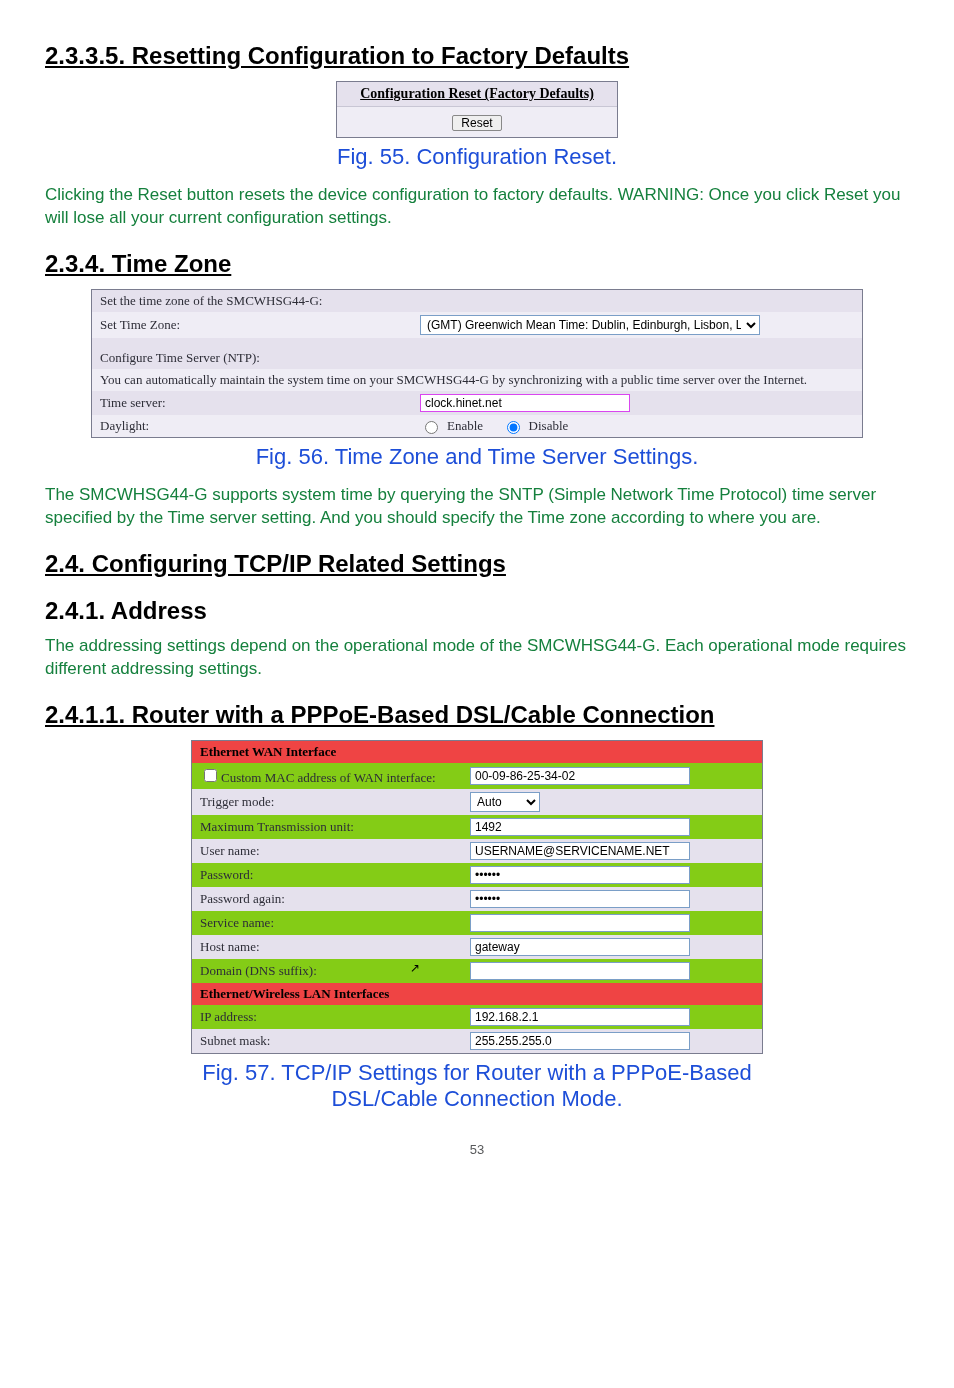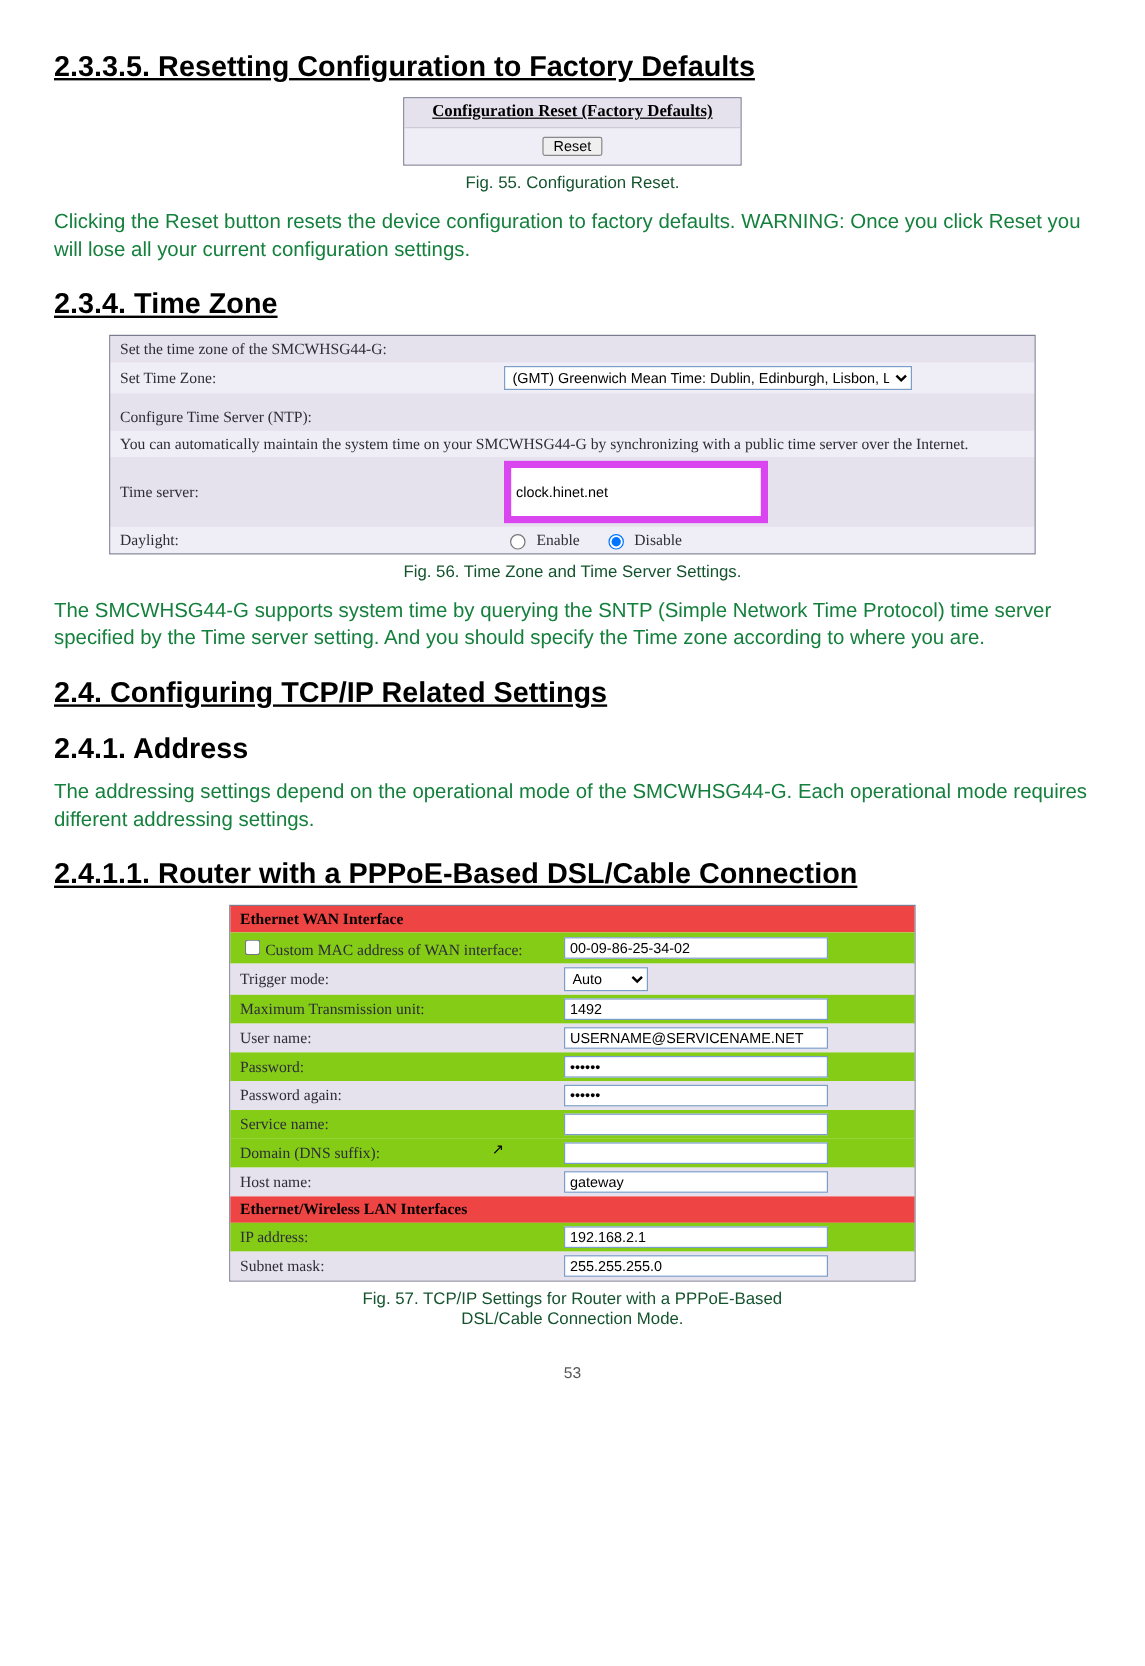--- a/index.html
+++ b/index.html
@@ -27,22 +27,22 @@
     font-size: 24px;
     margin: 18px 0 6px 0;
   }
   p.body {
     color: #15803d;
     font-size: 17px;
     line-height: 1.35;
     margin: 10px 0 18px 0;
   }
   p.caption {
-    color: #14532d;
-    font-size: 14px;
+    color: #1d4ed8;
+    font-size: 22px;
     text-align: center;
     margin: 6px 0 14px 0;
   }
   .centered { text-align: center; }
   .pgnum {
     text-align: center;
     font-size: 13px;
     color: #58595b;
     margin-top: 30px;
   }
@@ -84,22 +84,22 @@
     font-family: "Times New Roman", serif;
     color: #2d2d37;
     font-size: 13px;
   }
   .fig56 .line { padding: 3px 8px; display: flex; align-items: center; background:#efedf5;}
   .fig56 .line.alt { background: #e5e1ed; }
   .fig56 .lbl { flex: 0 0 320px; }
   .fig56 input[type=text] {
     font-family: Arial, sans-serif;
     font-size: 12px;
-    padding: 13px 4px;
-    border: 6px solid #d946ef;
+    padding: 1px 4px;
+    border: 1px solid #d946ef;
     background: #fff;
     width: 200px;
   }
   .fig56 select {
     font-family: Arial, sans-serif;
     font-size: 12px;
     padding: 1px 2px;
     border: 1px solid #7a9ec7;
     background: #fff;
     width: 340px;
@@ -234,28 +234,28 @@
     <input type="password" value="••••••" style="">
   </div>
   <div class="line alt">
     <span class="lbl">Password again:</span>
     <input type="password" value="••••••" style="">
   </div>
   <div class="line">
     <span class="lbl">Service name:</span>
     <input type="text" value="" style="">
   </div>
+  <div class="line alt">
+    <span class="lbl">Host name:</span>
+    <input type="text" value="gateway" style="">
+  </div>
   <div class="line">
     <span class="lbl cursor">Domain (DNS suffix):</span>
     <input type="text" value="" style="">
   </div>
-  <div class="line alt">
-    <span class="lbl">Host name:</span>
-    <input type="text" value="gateway" style="">
-  </div>
   <div class="head">Ethernet/Wireless LAN Interfaces</div>
   <div class="line">
     <span class="lbl">IP address:</span>
     <input type="text" value="192.168.2.1" style="">
   </div>
   <div class="line alt">
     <span class="lbl">Subnet mask:</span>
     <input type="text" value="255.255.255.0" style="">
   </div>
 </div>

